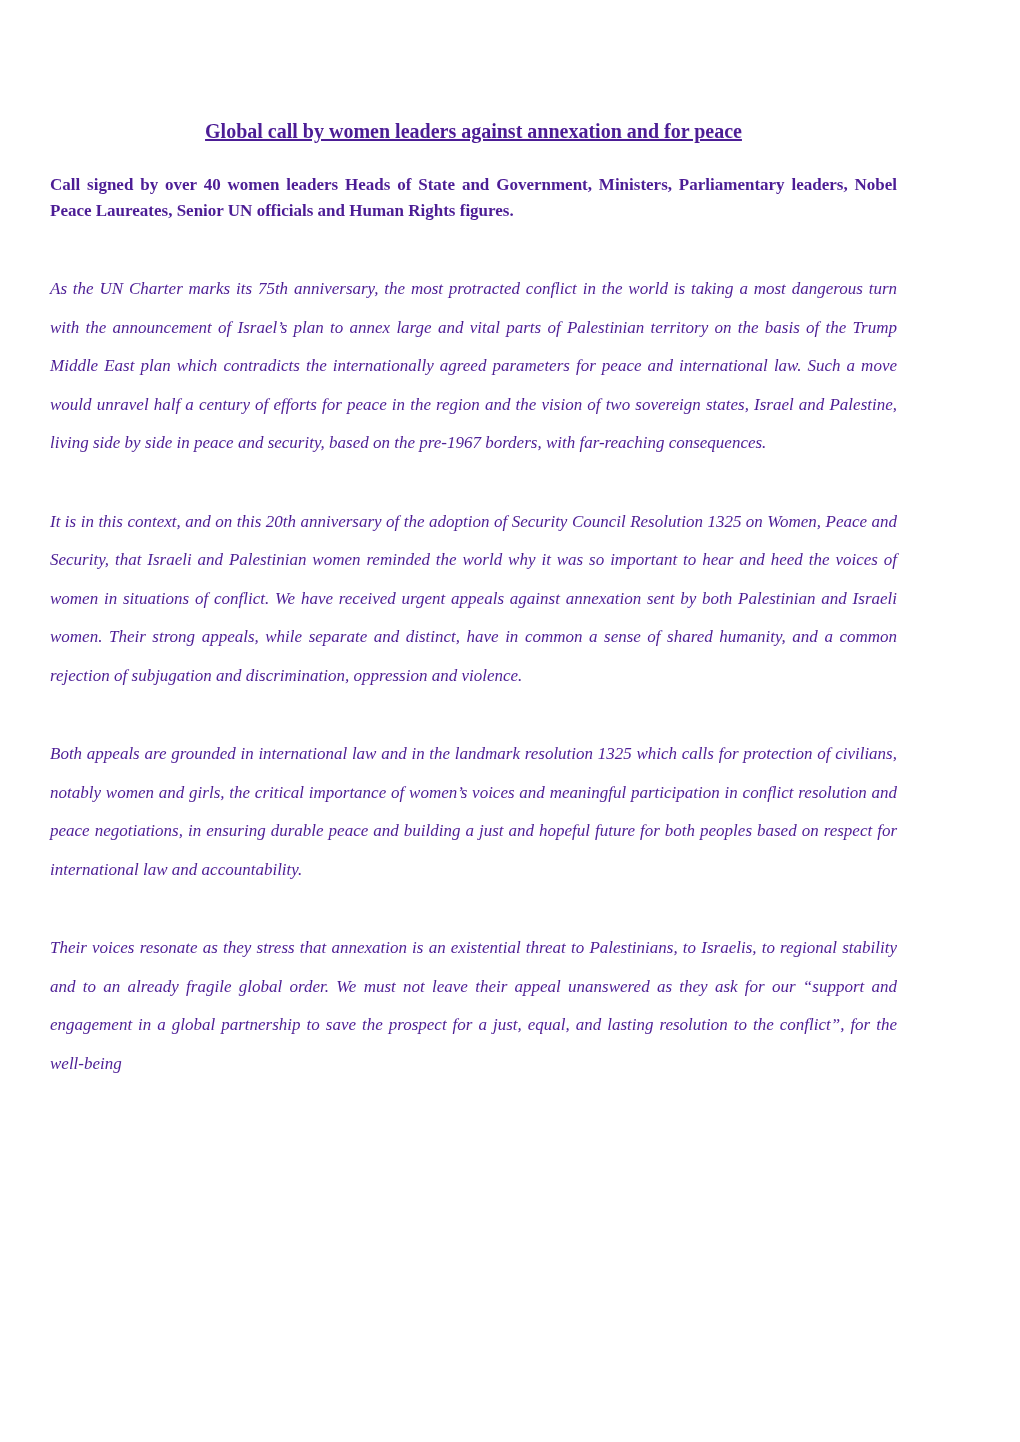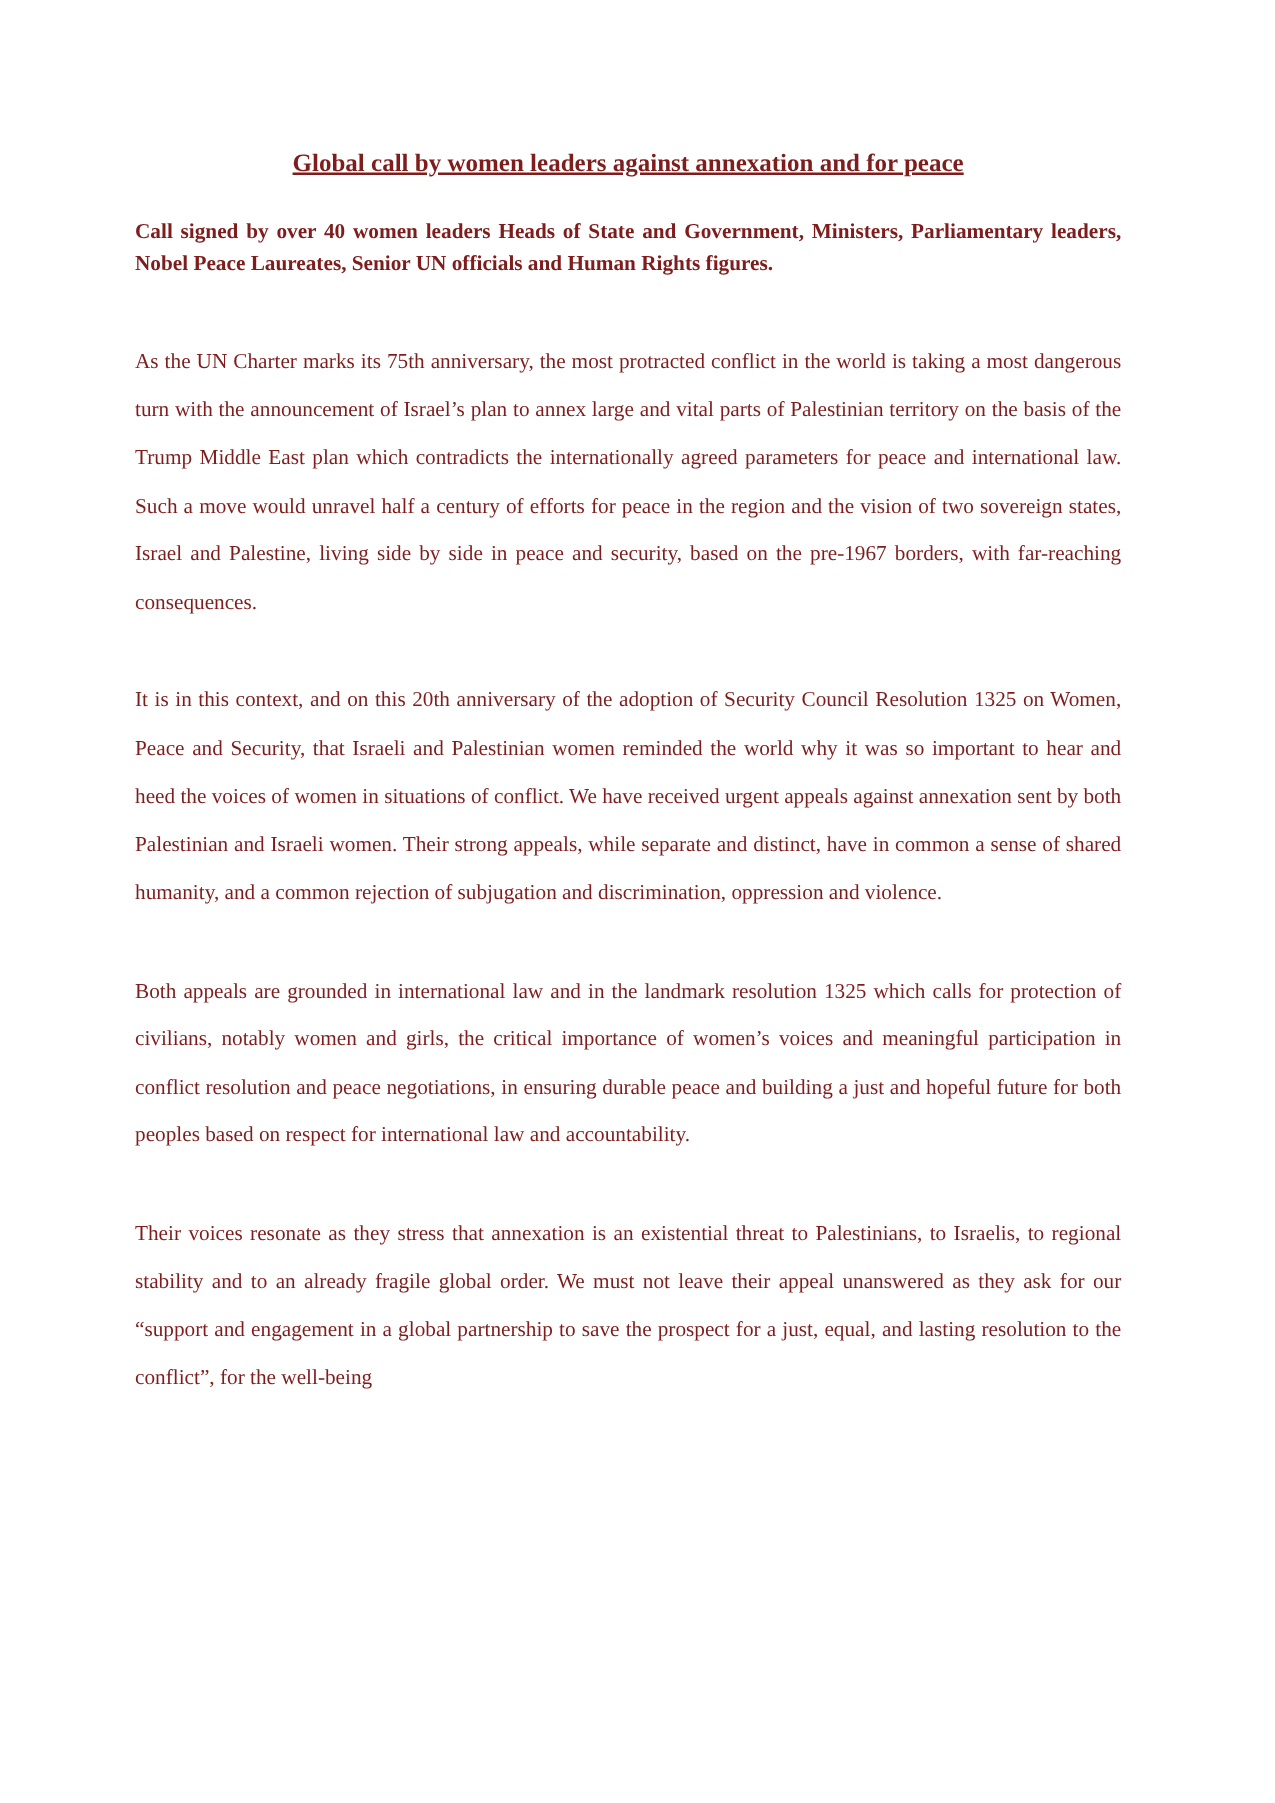--- a/index.html
+++ b/index.html
@@ -6,24 +6,24 @@
     margin: 0;
     padding: 0;
     background: #ffffff;
   }
   .page {
     position: relative;
     width: 1020px;
     height: 1442px;
     background: #ffffff;
     box-sizing: border-box;
-    padding: 118px 123px 40px 108px;
+    padding: 118px 123px 40px 50px;
     overflow: hidden;
     font-family: "Liberation Serif", "DejaVu Serif", serif;
-    color: #7f1d1d;
+    color: #4c1d95;
   }
   .doc-title {
     margin: 0 0 28px 0;
     font-size: 20px;
     font-weight: bold;
     text-align: center;
     text-decoration: underline;
     line-height: 1.3;
   }
   .doc-subtitle {
@@ -31,20 +31,21 @@
     font-size: 17px;
     font-weight: bold;
     text-align: justify;
     line-height: 26px;
   }
   .doc-paragraph {
     margin: 0 0 40px 0;
     font-size: 17px;
     text-align: justify;
     line-height: 38.5px;
+    font-style: italic;
   }
   .doc-paragraph:last-child {
     margin-bottom: 0;
   }
 </style>
 </head>
 <body>
 
 <div class="page">
   <h1 class="doc-title">Global call by women leaders against annexation and for peace</h1>

